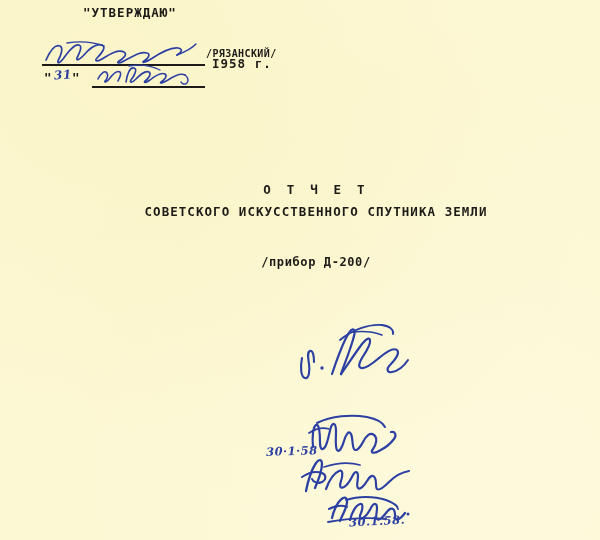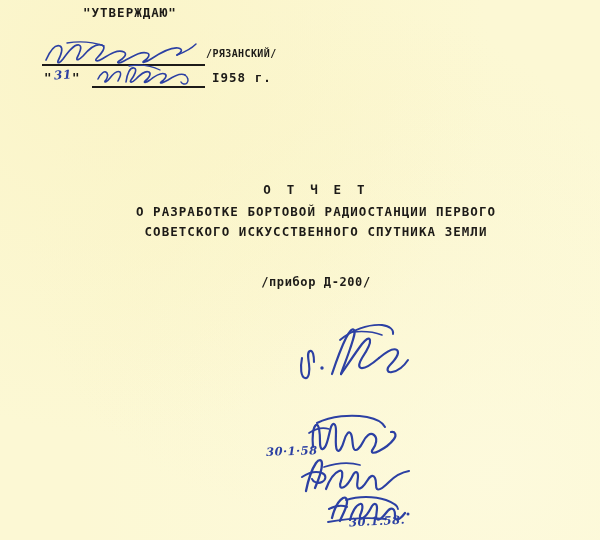--- a/index.html
+++ b/index.html
@@ -38,21 +38,21 @@
   }
 
   
   #approval-block { position: absolute; left: 0; top: 0; width: 330px; height: 100px; }
 
   .hdr-approve  { left: 83px;  top: 5px;   font-size: 12.5px; letter-spacing: 1.0px; }
   .hdr-chief    { left: 42px;  top: 26px;  font-size: 12.5px; letter-spacing: 1.0px; }
   .hdr-ryaz     { left: 206px; top: 48px;  font-size: 10px; letter-spacing: 0.4px; }
   .hdr-q1       { left: 44px;  top: 70px;  font-size: 12.5px; }
   .hdr-q2       { left: 72px;  top: 70px;  font-size: 12.5px; }
-  .hdr-year     { left: 212px; top: 70px;  font-size: 12.5px; letter-spacing: 1.0px; }
+  .hdr-year     { left: 212px; top: 56px;  font-size: 12.5px; letter-spacing: 1.0px; }
 
   .rule {
     position: absolute;
     background: #1d1b18;
     height: 2px;
   }
   .rule-1 { left: 42px;  top: 64px;  width: 163px; }
   .rule-2 { left: 92px;  top: 86px;  width: 113px; }
 
   
@@ -157,21 +157,20 @@
                  C59 12, 65 8, 69 10 C72 12, 68 16, 65 18 C63 20, 67 19, 72 16
                  C78 12, 85 9, 89 11" stroke-width="1.6"></path>
         <path d="M33 2 C44 0, 56 2, 64 6" stroke-width="1.3"></path>
         <path d="M89 11 C92 13, 93 17, 91 19 C89 21, 86 20, 85 18" stroke-width="1.5"></path>
       </svg>
     </div>
   </div>
 
   <div id="title-block">
     <span class="tw t-otchet">О Т Ч Е Т</span>
-    <span class="tw t-l1">О РАЗРАБОТКЕ БОРТОВОЙ РАДИОСТАНЦИИ ПЕРВОГО</span>
     <span class="tw t-l2">СОВЕТСКОГО ИСКУССТВЕННОГО СПУТНИКА ЗЕМЛИ</span>
     <span class="tw t-dev">/прибор Д-200/</span>
   </div>
 
   <div id="sig-block">
 
     
     
     
 

